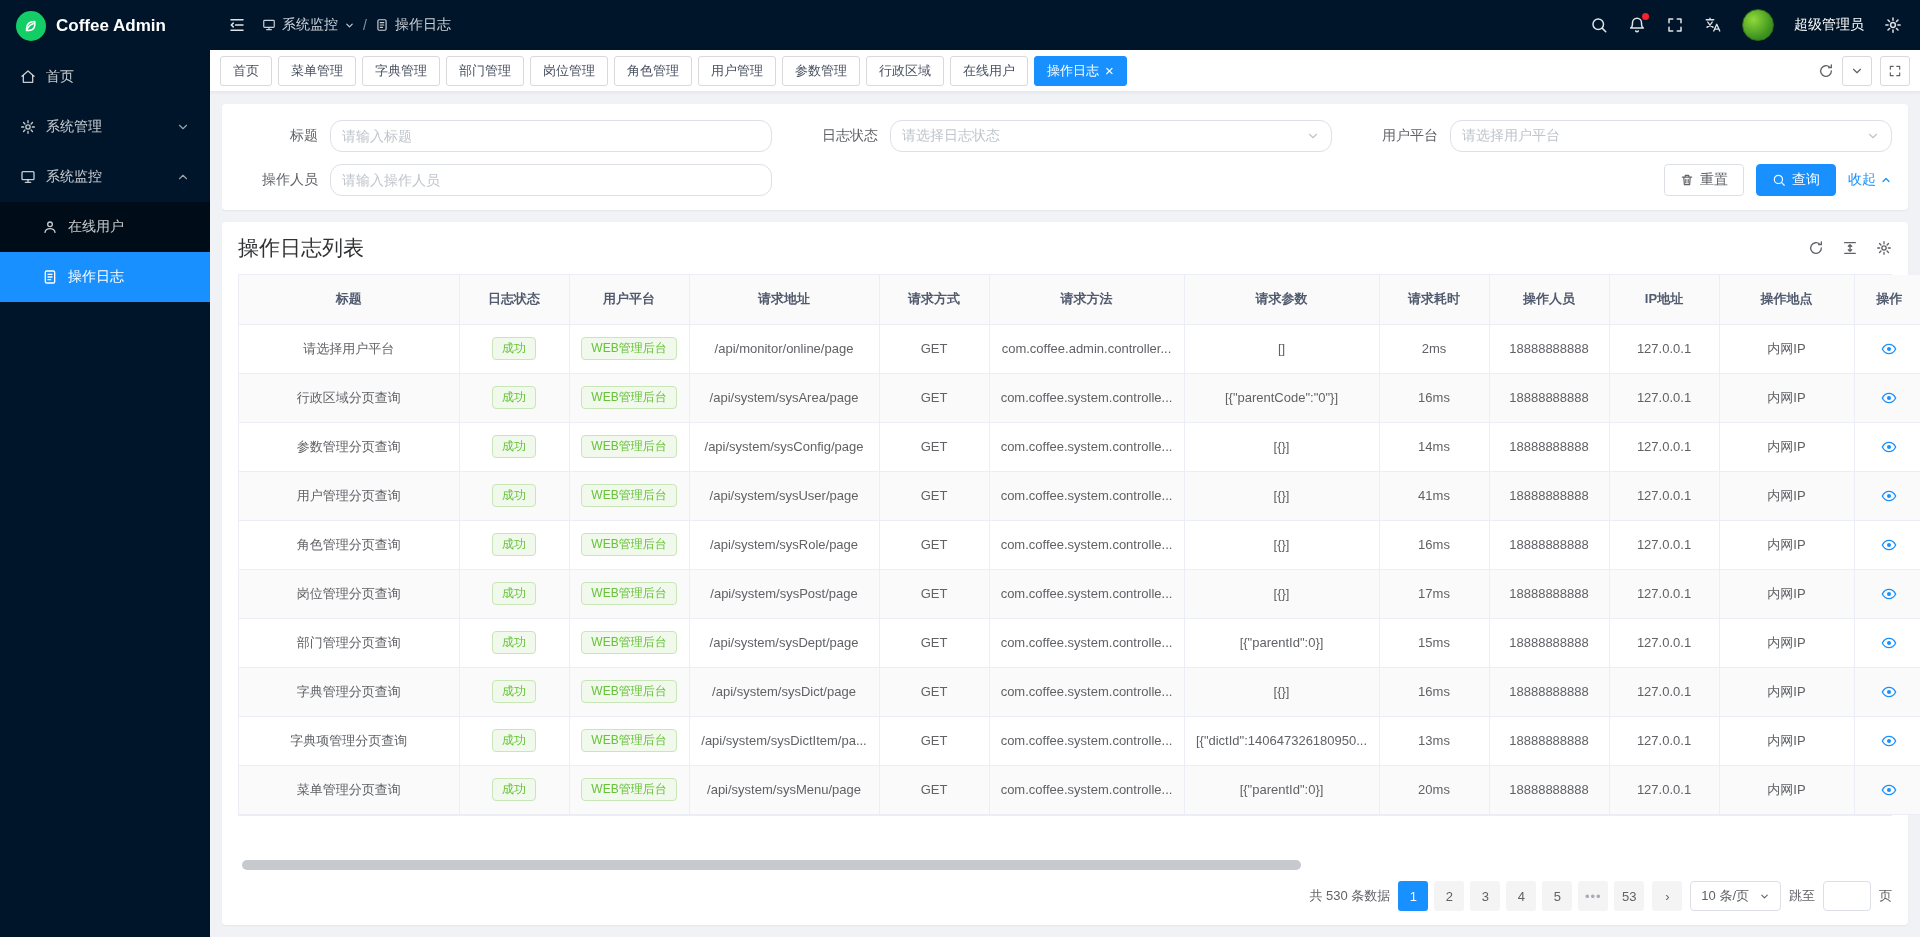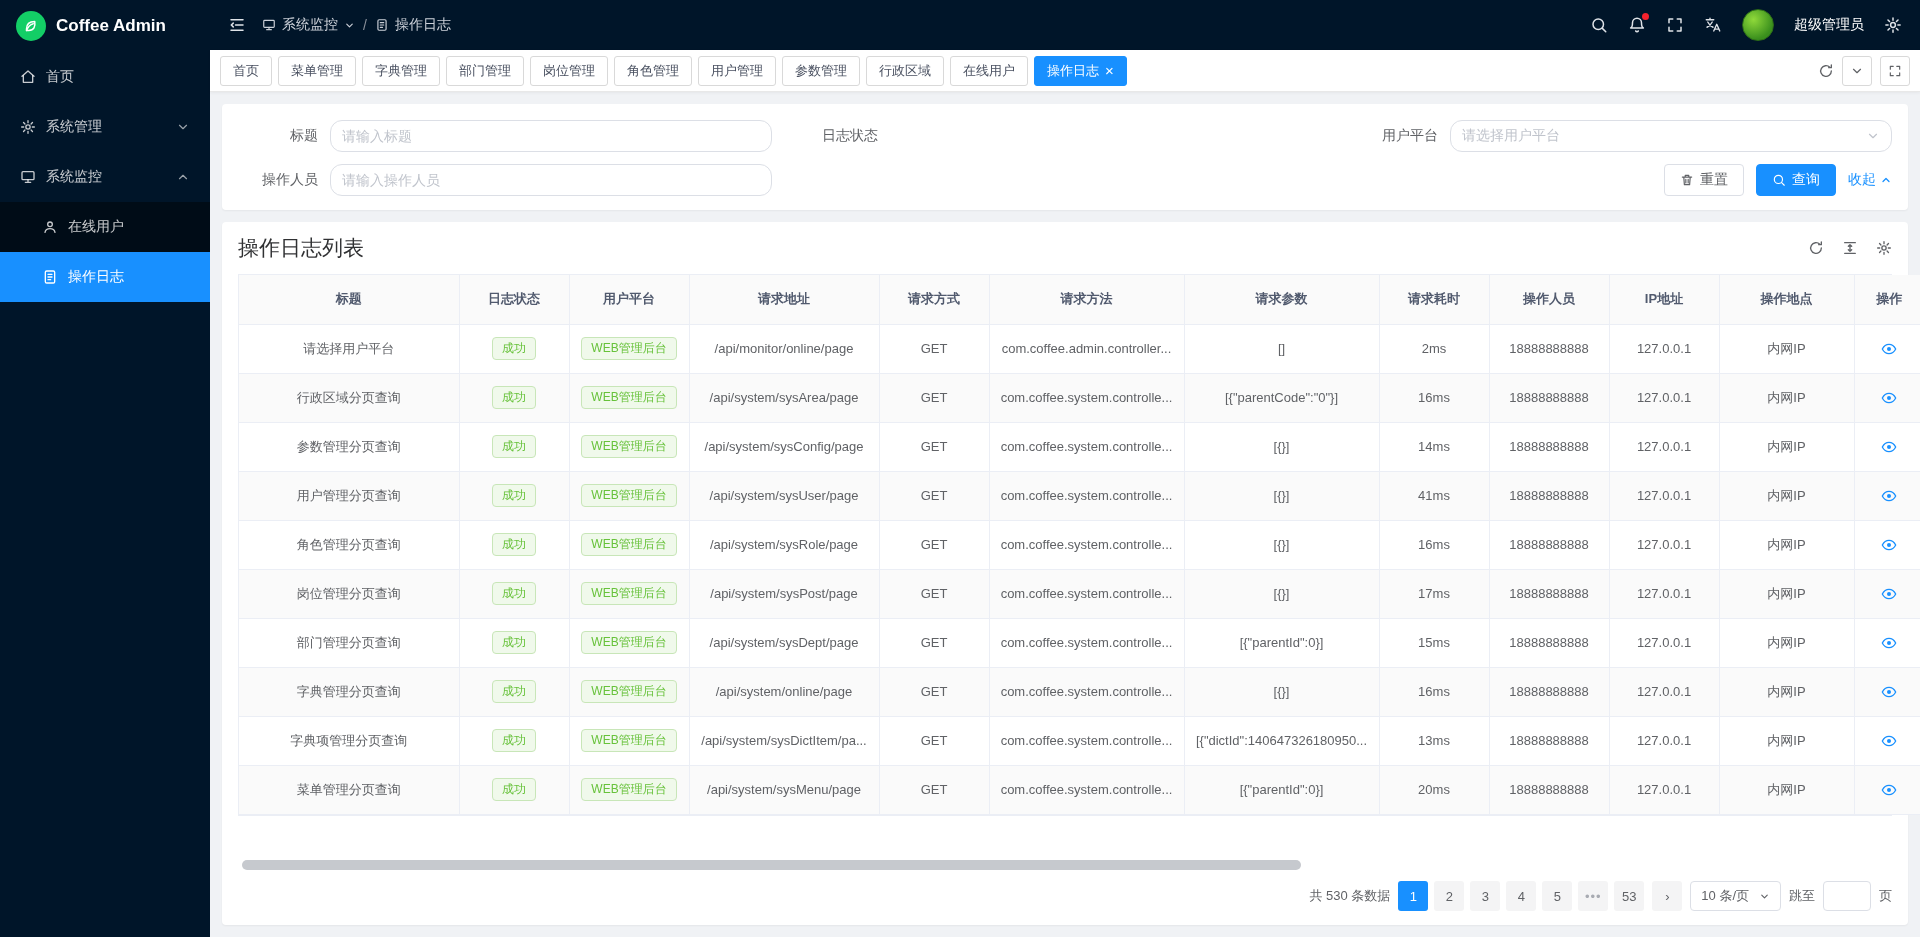--- a/index.html
+++ b/index.html
@@ -295,20 +295,28 @@
     <div class="content">
 
       <div class="card filter-card">
         <div class="filter-grid">
           <div class="field">
             <span class="field-label">标题</span>
             <input class="control" placeholder="请输入标题" style="">
           </div>
           <div class="field">
             <span class="field-label">日志状态</span>
+            <div class="control">
+              <span>请选择日志状态</span>
+              <span class="select-chevron">
+                  <svg class="i14" viewBox="0 0 24 24" fill="none" stroke="currentColor" stroke-width="2" stroke-linecap="round" stroke-linejoin="round">
+                    <polyline points="6,9 12,15 18,9"></polyline>
+                  </svg>
+                </span>
+            </div>
           </div>
           <div class="field">
             <span class="field-label">用户平台</span>
             <div class="control">
               <span>请选择用户平台</span>
               <span class="select-chevron">
                   <svg class="i14" viewBox="0 0 24 24" fill="none" stroke="currentColor" stroke-width="2" stroke-linecap="round" stroke-linejoin="round">
                     <polyline points="6,9 12,15 18,9"></polyline>
                   </svg>
                 </span>
@@ -537,21 +545,21 @@
                       <svg class="i" viewBox="0 0 24 24" fill="none" stroke="currentColor" stroke-width="2">
                         <path d="M2 12s3.5-7 10-7 10 7 10 7-3.5 7-10 7-10-7-10-7z"></path>
                         <circle cx="12" cy="12" r="3" fill="currentColor" stroke="none"></circle>
                       </svg>
                     </span></td>
                 </tr>
                 <tr>
                   <td>字典管理分页查询</td>
                   <td><span class="tag">成功</span></td>
                   <td><span class="tag">WEB管理后台</span></td>
-                  <td>/api/system/online/page</td>
+                  <td>/api/system/sysDict/page</td>
                   <td>GET</td>
                   <td>com.coffee.system.controlle...</td>
                   <td>[{}]</td>
                   <td>16ms</td>
                   <td>18888888888</td>
                   <td>127.0.0.1</td>
                   <td>内网IP</td>
                   <td class="op-col"><span class="view-btn">
                       <svg class="i" viewBox="0 0 24 24" fill="none" stroke="currentColor" stroke-width="2">
                         <path d="M2 12s3.5-7 10-7 10 7 10 7-3.5 7-10 7-10-7-10-7z"></path>

